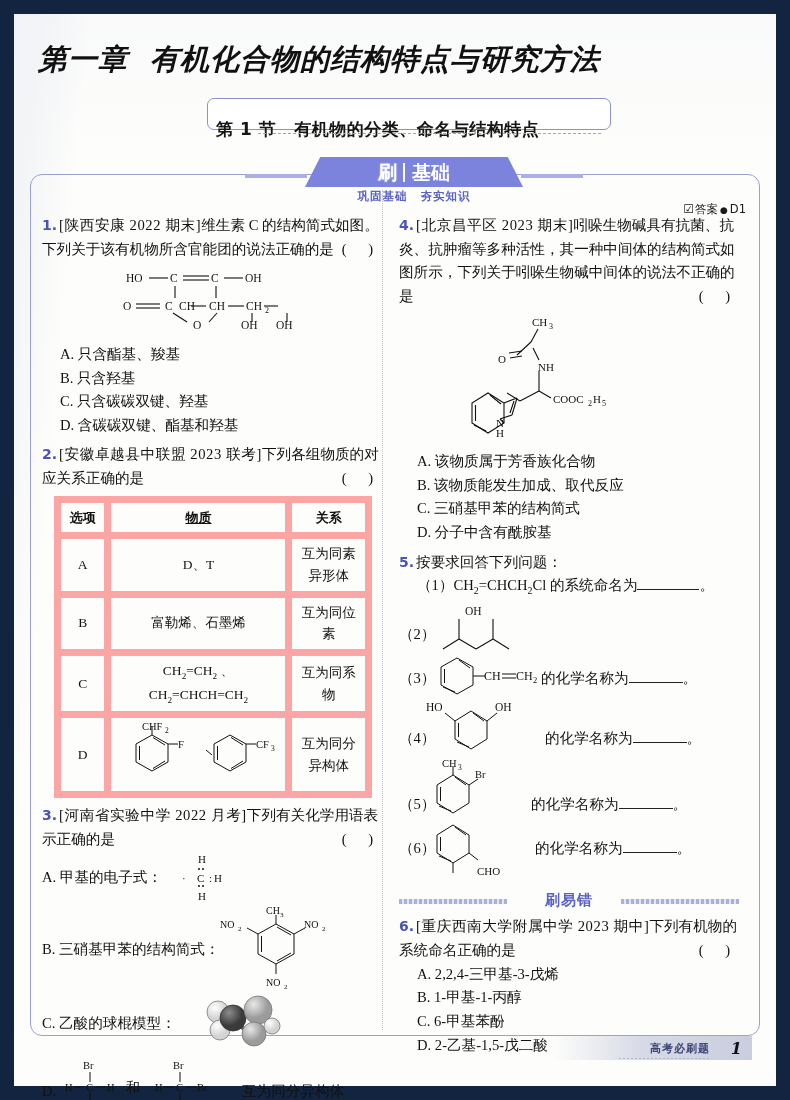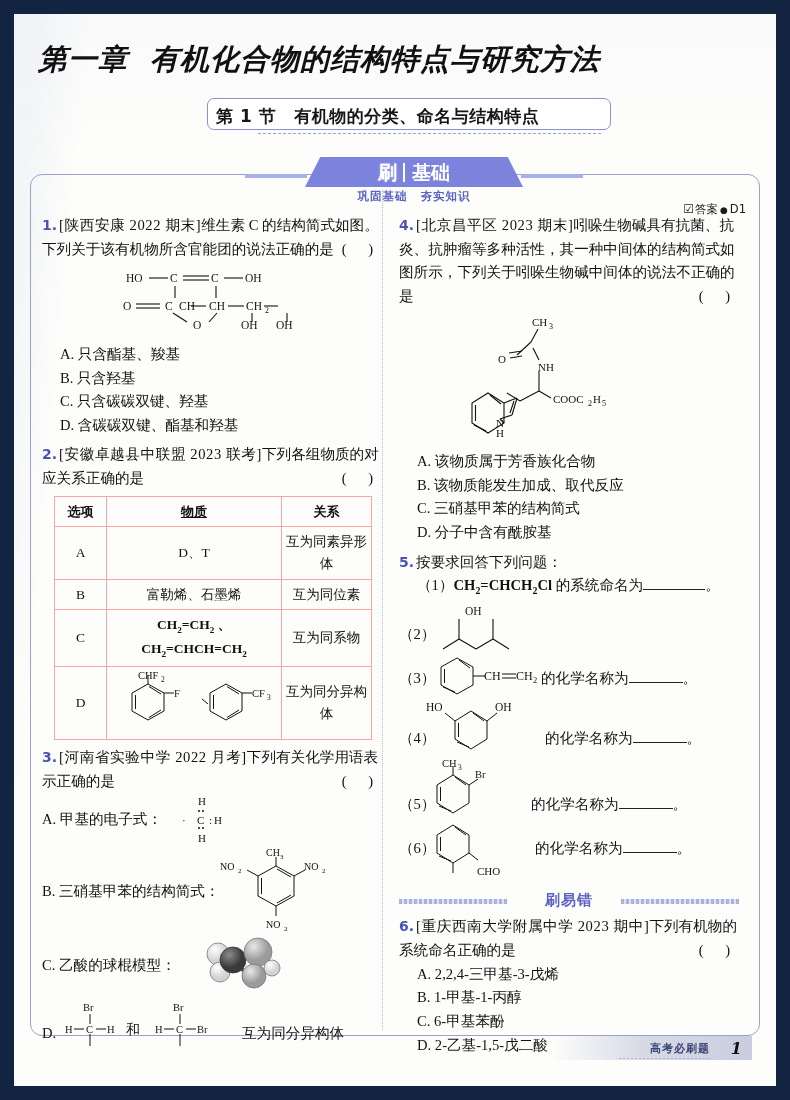--- a/index.html
+++ b/index.html
@@ -29,21 +29,21 @@
   .chapter-title .num{margin-right:22px;}
 
   
   .sec-wrap{position:absolute;left:193px;top:84px;width:404px;height:34px;}
   .sec-box{
     position:absolute;left:0;top:0;height:32px;width:404px;
     border:1.6px solid #8b93cf;border-radius:7px;
     background:#fff;box-sizing:border-box;
   }
   .sec-inner{
-    position:absolute;left:9px;top:7px;display:flex;align-items:center;
+    position:absolute;left:9px;top:20px;display:flex;align-items:center;
     font-family:"DejaVu Sans","Liberation Sans",sans-serif;
     font-weight:bold;font-size:17px;color:#161616;white-space:nowrap;
   }
   .sec-no{margin-right:18px;letter-spacing:.5px;}
   .sec-name{letter-spacing:.5px;}
   .sec-dots{
     position:absolute;left:50px;top:34px;width:345px;height:3px;
     background-image:radial-gradient(#9aa2d6 40%,transparent 41%);
     background-size:5px 3px;background-repeat:repeat-x;
   }
@@ -111,30 +111,30 @@
   .src{font-family:"Liberation Serif","DejaVu Serif",serif;letter-spacing:.6px;}
   .paren{float:right;letter-spacing:9px;}
   .opt{padding-left:18px;font-family:"Liberation Serif","DejaVu Serif",serif;}
 
   
   table.t2{
     border-collapse:collapse;width:318px;margin:5px 0 6px 12px;
     font-size:13.5px;
   }
   table.t2 td,table.t2 th{
-    border:1px solid #fca5a5;text-align:center;padding:4px 3px;
+    border:7px solid #fca5a5;text-align:center;padding:4px 3px;
     font-weight:normal;font-family:"Liberation Serif","DejaVu Serif",serif;
   }
   table.t2 th{font-weight:bold;font-family:"DejaVu Sans","Liberation Sans",sans-serif;font-size:13px;}
   .c-opt{width:52px;}
   .c-sub{width:168px;text-decoration:underline;}
   .c-rel{width:98px;}
 
   
-  .chem{font-family:"Liberation Serif","DejaVu Serif",serif;font-weight:bold;}
+  .chem{font-family:"Liberation Serif","DejaVu Serif",serif;}
   .chem sub{font-size:.68em;}
   .struct{text-align:center;margin:6px 0;}
   .blank{display:inline-block;border-bottom:1px solid #222;width:62px;height:13px;}
   .blank-s{display:inline-block;border-bottom:1px solid #222;width:54px;height:13px;}
 
   
   .subbanner{position:relative;height:22px;margin:10px 0 4px 0;}
   .subbanner .line{
     position:absolute;top:10px;height:5px;
     background:repeating-linear-gradient(90deg,#aab0de 0 3px,#e3e5f3 3px 5px);

